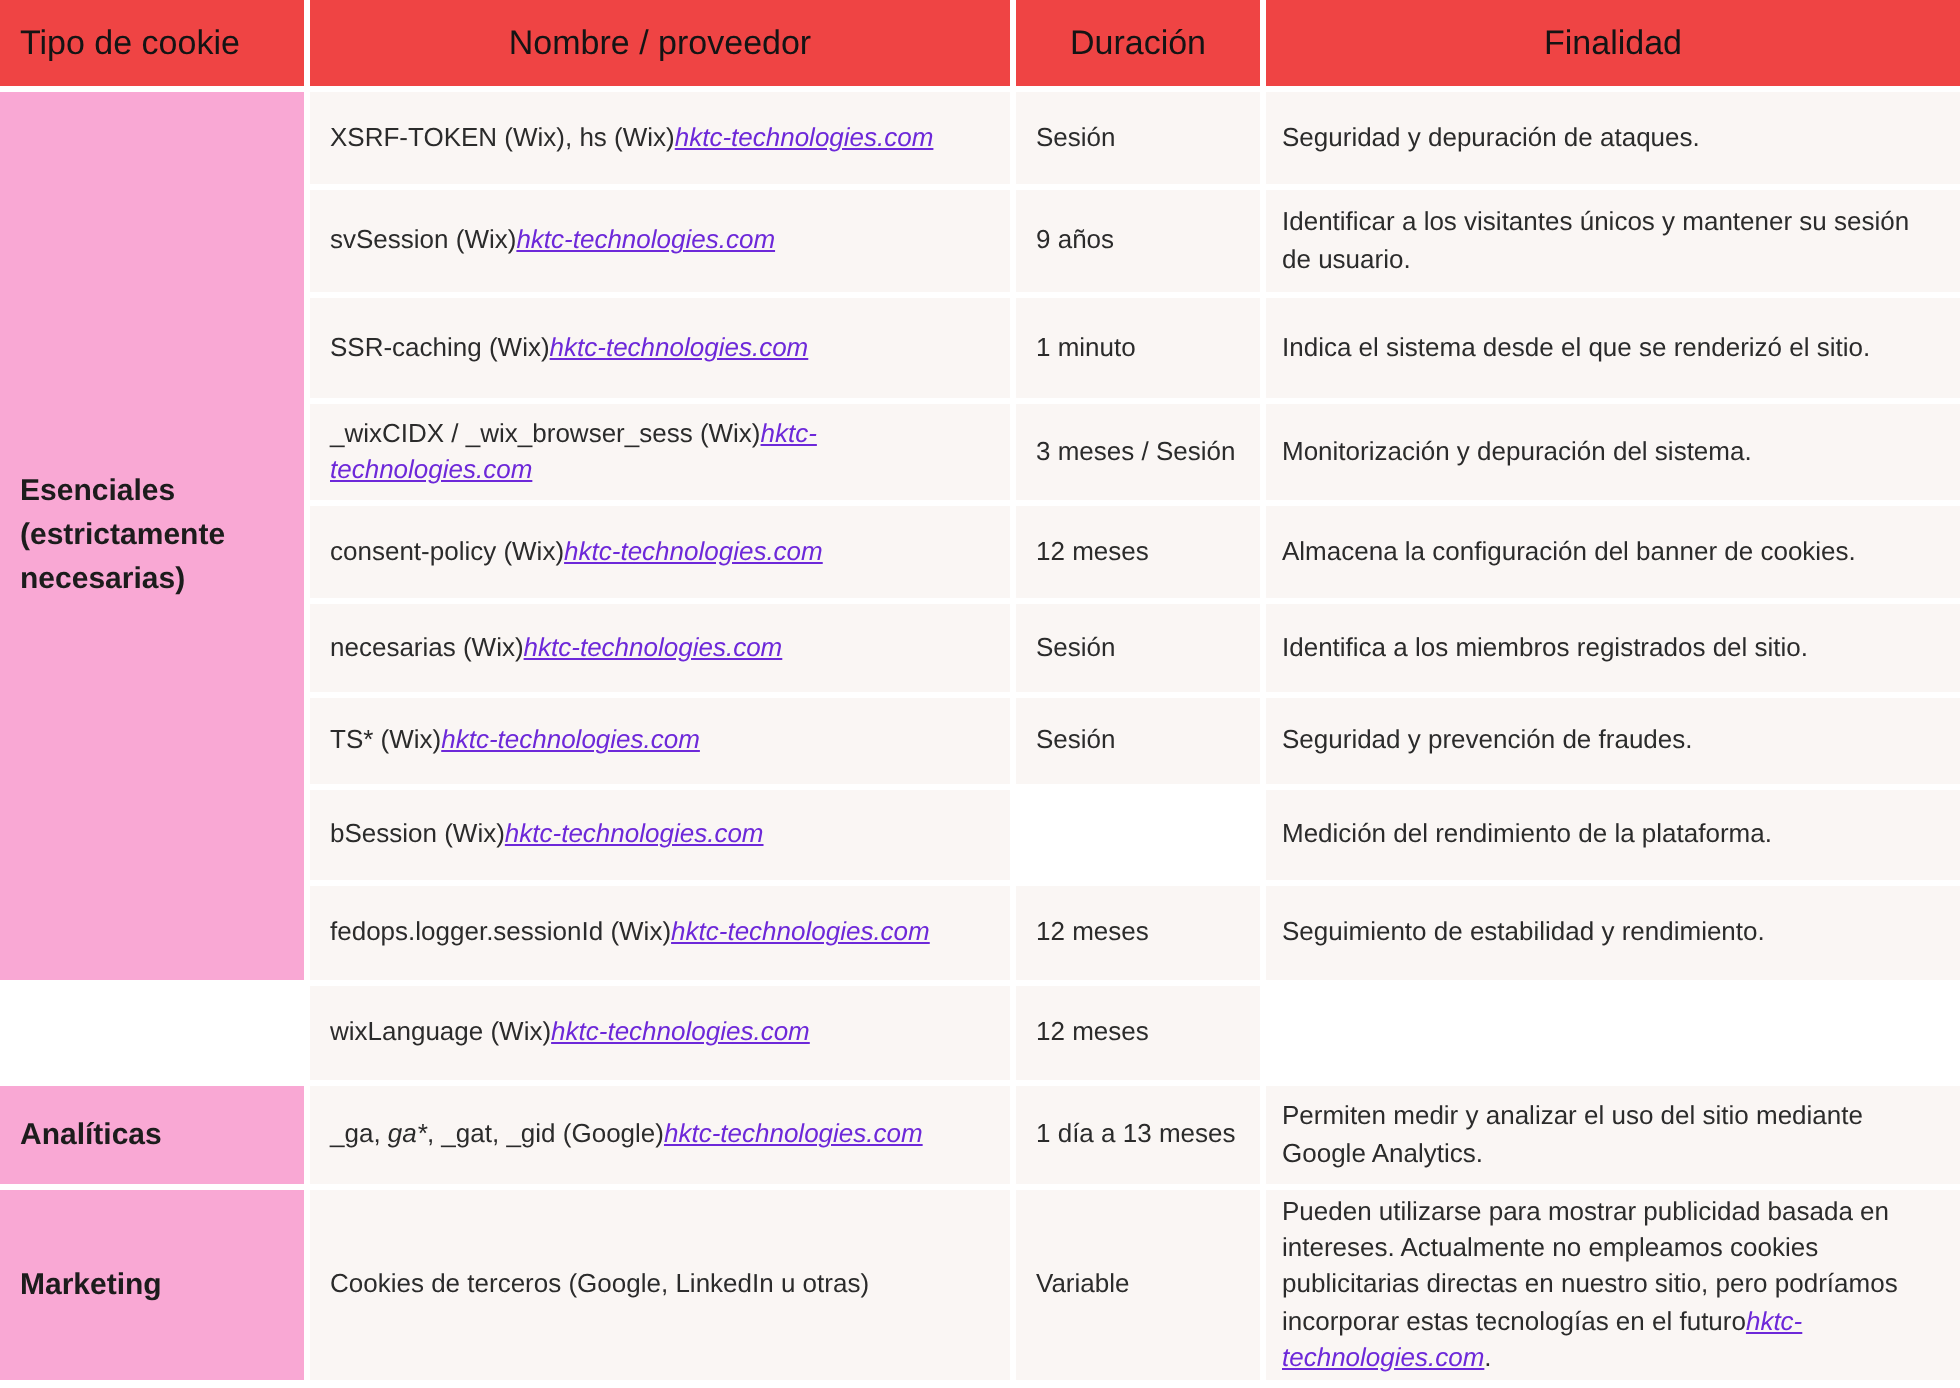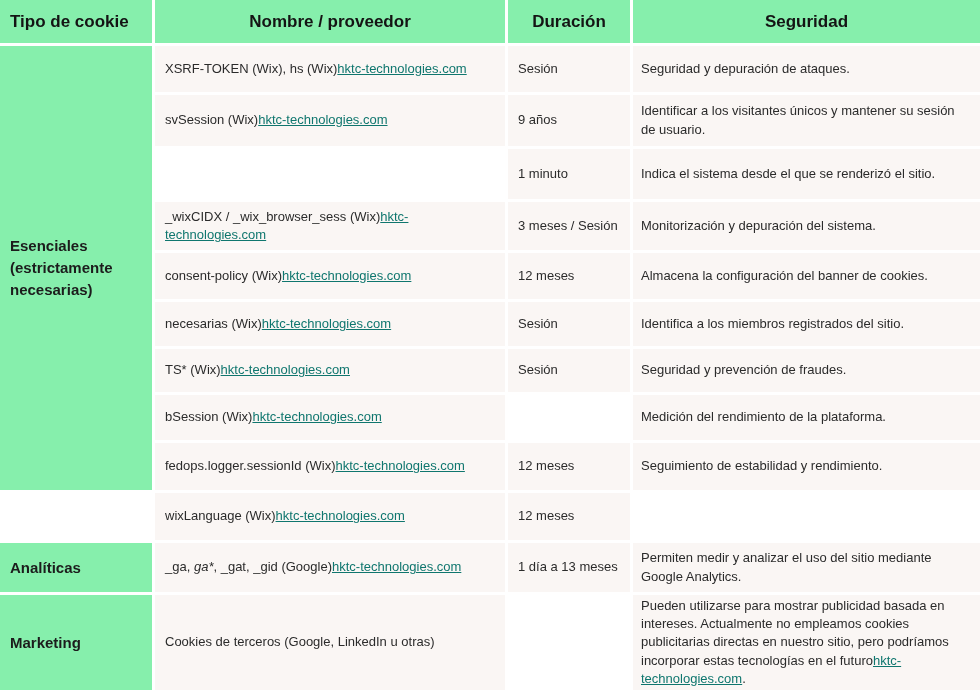--- a/index.html
+++ b/index.html
@@ -13,36 +13,36 @@
     height: 694px;
     display: grid;
     grid-template-columns: 152px 350px 122px 1fr;
     grid-template-rows: 43px 46px 51px 50px 48px 46px 44px 43px 45px 47px 47px 49px 1fr;
     column-gap: 3px;
     row-gap: 3px;
     background: #ffffff;
     padding-bottom: 5px;
   }
   .th {
-    background: #86efac;
+    background: #ef4444;
     color: #141414;
-    font-weight: 700;
+    font-weight: 400;
     font-size: 17px;
     display: flex;
     align-items: center;
     justify-content: center;
     grid-row: 1;
   }
   .th.first {
     justify-content: flex-start;
     padding-left: 10px;
   }
   .group {
     grid-column: 1;
-    background: #86efac;
+    background: #f9a8d4;
     color: #1c1c1c;
     font-weight: 700;
     font-size: 15px;
     line-height: 1.45;
     display: flex;
     align-items: center;
     padding: 0 14px 0 10px;
   }
   .cell {
     background: #faf6f4;
@@ -50,48 +50,52 @@
     font-size: 13px;
     line-height: 1.4;
     display: flex;
     align-items: center;
   }
   .cell.name    { grid-column: 2; padding: 2px 8px 2px 10px; }
   .cell.dur     { grid-column: 3; padding: 2px 4px 2px 10px; }
   .cell.purpose { grid-column: 4; padding: 2px 14px 2px 8px; }
   .cell .inner { display: inline; }
   a.domain-link {
-    color: #0f766e;
+    color: #6d28d9;
     text-decoration: underline;
     cursor: pointer;
+    font-style: italic;
   }
   .seg-italic { font-style: italic; }
 </style>
 </head>
 <body>
 
 <div class="cookie-table">
   <div class="th first" style="grid-column:1">Tipo de cookie</div>
   <div class="th" style="grid-column:2">Nombre / proveedor</div>
   <div class="th" style="grid-column:3">Duración</div>
-  <div class="th" style="grid-column:4">Seguridad</div>
+  <div class="th" style="grid-column:4">Finalidad</div>
 <div class="group" style="grid-row: 2 / span 9;">Esenciales (estrictamente necesarias)</div>
     <div class="cell name" style="grid-row: 2;">
       <span class="inner"><span class="seg-text">XSRF-TOKEN (Wix), hs (Wix)</span><a class="domain-link">hktc-technologies.com</a></span>
     </div>
     <div class="cell dur" style="grid-row: 2;">Sesión</div>
     <div class="cell purpose" style="grid-row: 2;">
       <span class="inner"><span class="seg-text">Seguridad y depuración de ataques.</span></span>
     </div>
     <div class="cell name" style="grid-row: 3;">
       <span class="inner"><span class="seg-text">svSession (Wix)</span><a class="domain-link">hktc-technologies.com</a></span>
     </div>
     <div class="cell dur" style="grid-row: 3;">9 años</div>
     <div class="cell purpose" style="grid-row: 3;">
       <span class="inner"><span class="seg-text">Identificar a los visitantes únicos y mantener su sesión de usuario.</span></span>
+    </div>
+    <div class="cell name" style="grid-row: 4;">
+      <span class="inner"><span class="seg-text">SSR-caching (Wix)</span><a class="domain-link">hktc-technologies.com</a></span>
     </div>
     <div class="cell dur" style="grid-row: 4;">1 minuto</div>
     <div class="cell purpose" style="grid-row: 4;">
       <span class="inner"><span class="seg-text">Indica el sistema desde el que se renderizó el sitio.</span></span>
     </div>
     <div class="cell name" style="grid-row: 5;">
       <span class="inner"><span class="seg-text">_wixCIDX / _wix_browser_sess (Wix)</span><a class="domain-link">hktc-technologies.com</a></span>
     </div>
     <div class="cell dur" style="grid-row: 5;">3 meses / Sesión</div>
     <div class="cell purpose" style="grid-row: 5;">
@@ -140,16 +144,17 @@
       <span class="inner"><span class="seg-text">_ga, </span><span class="seg-italic">ga*</span><span class="seg-text">, _gat, _gid (Google)</span><a class="domain-link">hktc-technologies.com</a></span>
     </div>
     <div class="cell dur" style="grid-row: 12;">1 día a 13 meses</div>
     <div class="cell purpose" style="grid-row: 12;">
       <span class="inner"><span class="seg-text">Permiten medir y analizar el uso del sitio mediante Google Analytics.</span></span>
     </div>
     <div class="group" style="grid-row: 13 / span 1;">Marketing</div>
     <div class="cell name" style="grid-row: 13;">
       <span class="inner"><span class="seg-text">Cookies de terceros (Google, LinkedIn u otras)</span></span>
     </div>
+    <div class="cell dur" style="grid-row: 13;">Variable</div>
     <div class="cell purpose" style="grid-row: 13;">
       <span class="inner"><span class="seg-text">Pueden utilizarse para mostrar publicidad basada en intereses. Actualmente no empleamos cookies publicitarias directas en nuestro sitio, pero podríamos incorporar estas tecnologías en el futuro</span><a class="domain-link">hktc-technologies.com</a><span class="seg-text">.</span></span>
     </div>
   </div>
 
 </body></html>

